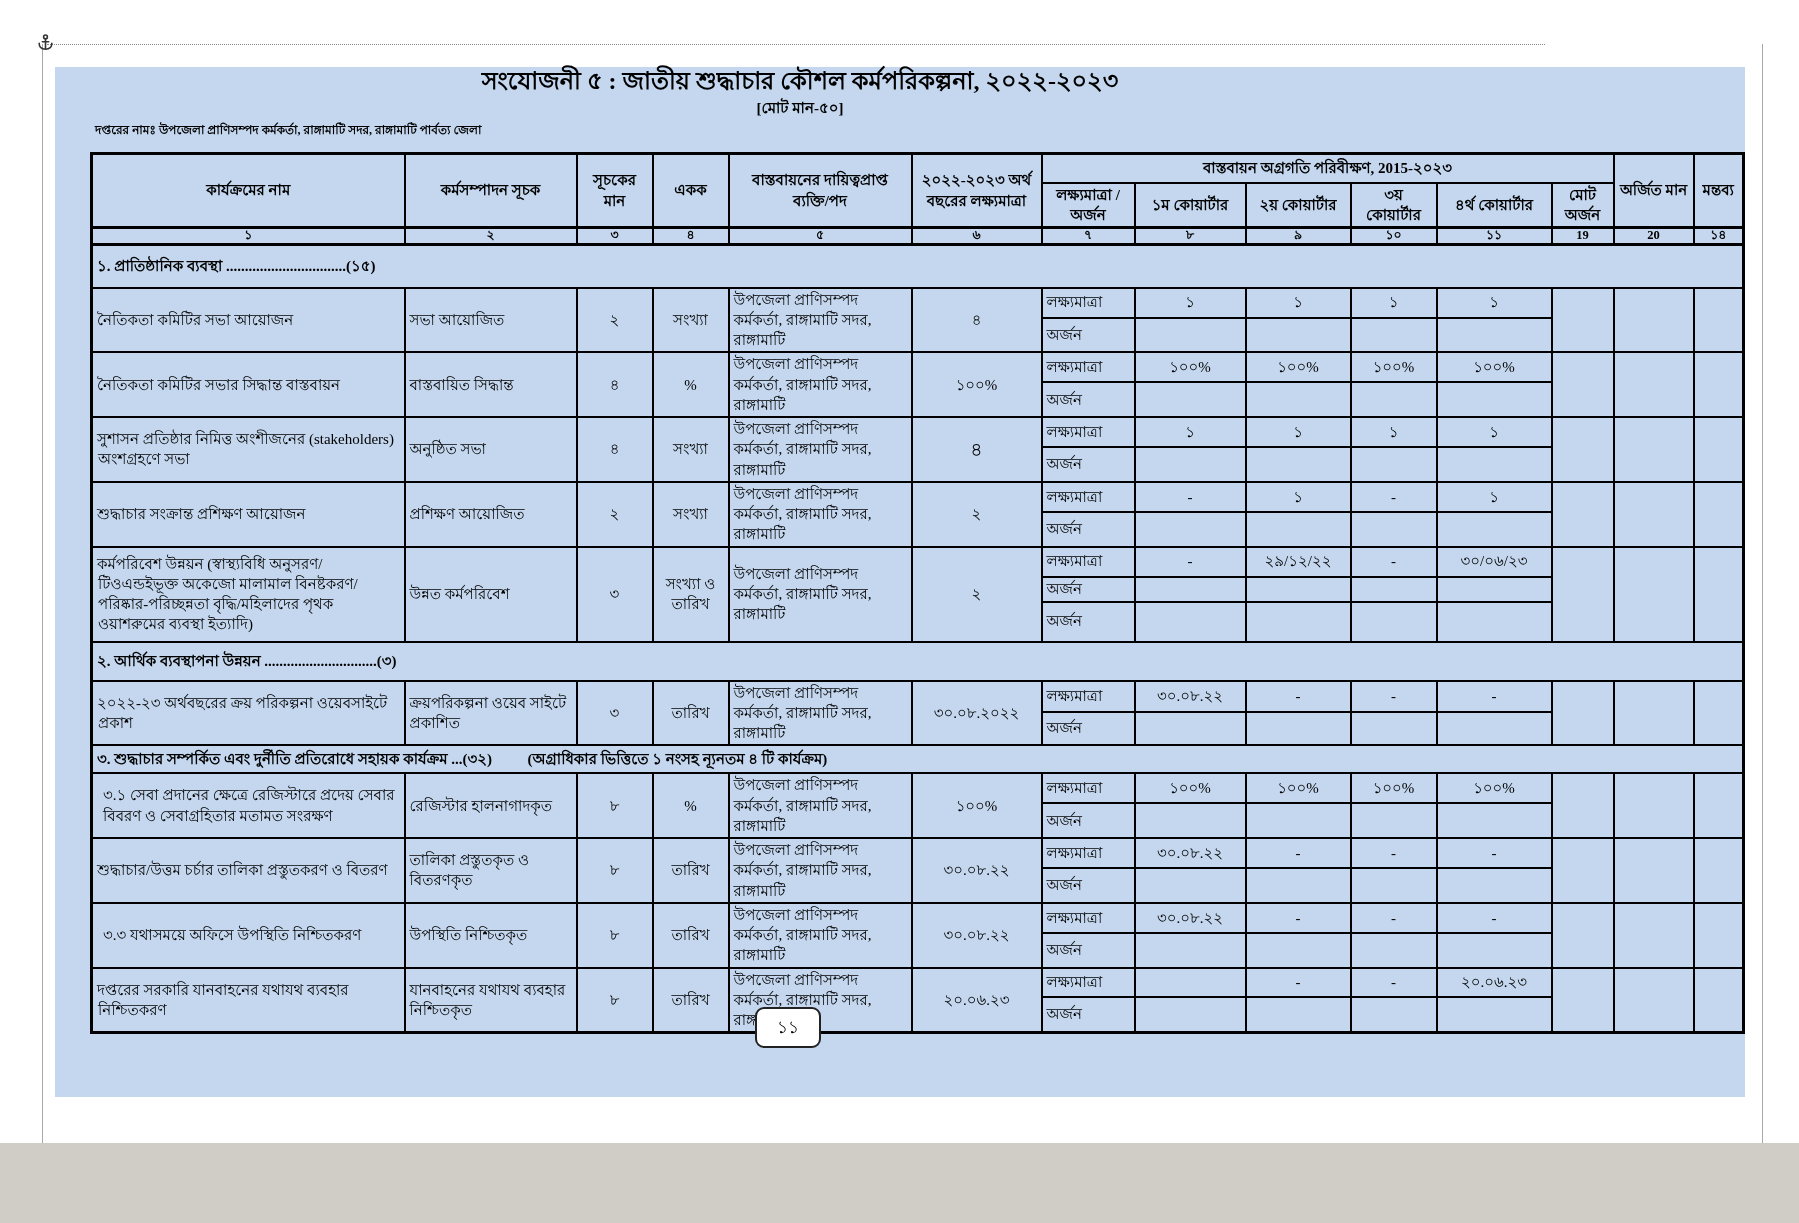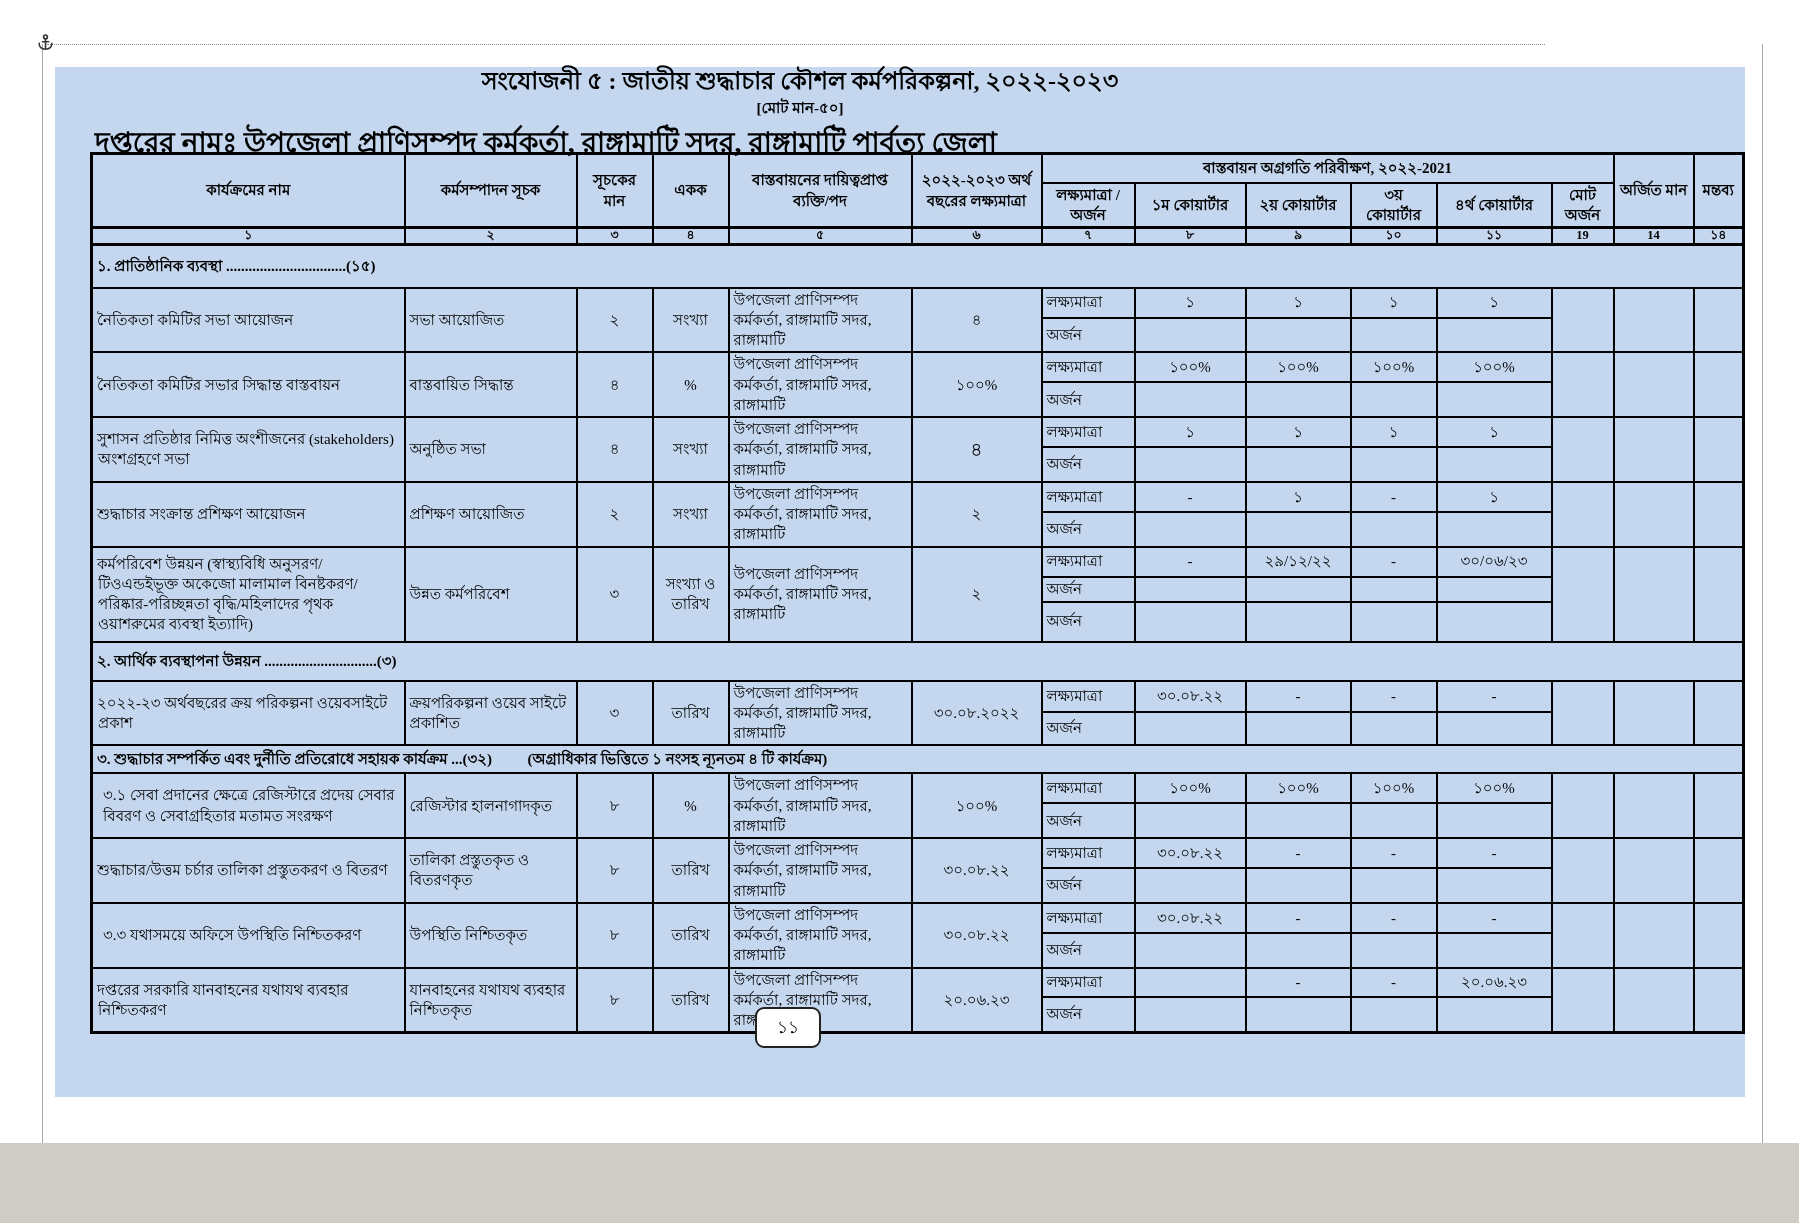--- a/index.html
+++ b/index.html
@@ -6,21 +6,21 @@
   body{font-family:"Liberation Serif","DejaVu Serif",serif;color:#000;}
   .canvas{position:relative;width:1799px;height:1223px;background:#ffffff;overflow:hidden;}
   .page-edge-left{position:absolute;left:42px;top:44px;width:1px;height:1099px;background:#a8a8a8;}
   .page-edge-right{position:absolute;left:1762px;top:44px;width:1px;height:1099px;background:#a8a8a8;}
   .dotted-line{position:absolute;left:47px;top:44px;width:1498px;height:0;border-top:1px dotted #8a8a8a;}
   .anchor{position:absolute;left:36px;top:33px;width:19px;height:19px;}
   .content-bg{position:absolute;left:55px;top:67px;width:1690px;height:1030px;background:#c4d7ee;}
   .bottom-band{position:absolute;left:0;top:1143px;width:1799px;height:80px;background:#d0cdc6;}
   .title{position:absolute;left:55px;top:62px;width:1490px;text-align:center;font-size:24px;font-weight:bold;}
   .subtitle{position:absolute;left:55px;top:96px;width:1490px;text-align:center;font-size:15px;font-weight:bold;}
-  .office{position:absolute;left:95px;top:121px;width:1400px;font-size:28px;font-weight:bold;}
+  .office{position:absolute;left:95px;top:121px;width:1400px;font-size:12px;font-weight:bold;}
   table.plan{position:absolute;left:90px;top:152px;width:1652px;border-collapse:collapse;table-layout:fixed;background:transparent;border:3px solid #000;}
   table.plan td{border:2px solid #000;padding:1px 4px;font-size:15px;line-height:1.35;vertical-align:middle;overflow:hidden;word-wrap:break-word;}
   td.hd{font-weight:bold;text-align:center;vertical-align:top;padding-top:3px;line-height:1.25;}
   td.hd2{font-weight:bold;text-align:center;vertical-align:middle;line-height:1.2;}
   tr.nums td{font-weight:bold;text-align:center;font-size:12.5px;padding:0;line-height:1.1;border-top-width:3px;border-bottom-width:3px;}
   td.section{font-weight:bold;font-size:19px;vertical-align:top;padding:3px 6px;border-top-width:3px;}
   td.section.small{font-size:15px;}
   td.name{vertical-align:top;padding:3px 6px 3px 36px;text-indent:-28px;line-height:1.5;}
   td.ind{vertical-align:middle;padding-left:6px;line-height:1.4;margin-top:32px;}
   td.resp{vertical-align:top;padding:2px 5px;font-size:14.5px;line-height:1.3;}
@@ -69,21 +69,21 @@
     </colgroup>
 
     <tbody>
         <tr style="height:29px">
       <td class="hd" rowspan="2">কার্যক্রমের নাম</td>
       <td class="hd" rowspan="2">কর্মসম্পাদন সূচক</td>
       <td class="hd" rowspan="2">সূচকের মান</td>
       <td class="hd" rowspan="2">একক</td>
       <td class="hd" rowspan="2">বাস্তবায়নের দায়িত্বপ্রাপ্ত ব্যক্তি/পদ</td>
       <td class="hd" rowspan="2">২০২২-২০২৩ অর্থ বছরের লক্ষ্যমাত্রা</td>
-      <td class="hd" colspan="6">বাস্তবায়ন অগ্রগতি পরিবীক্ষণ, ২০২২-2021</td>
+      <td class="hd" colspan="6">বাস্তবায়ন অগ্রগতি পরিবীক্ষণ, 2015-২০২৩</td>
       <td class="hd" rowspan="2">অর্জিত মান</td>
       <td class="hd" rowspan="2">মন্তব্য</td>
     </tr>
     <tr style="height:35px">
       <td class="hd2">লক্ষ্যমাত্রা /অর্জন</td>
       <td class="hd2">১ম কোয়ার্টার</td>
       <td class="hd2">২য় কোয়ার্টার</td>
       <td class="hd2">৩য় কোয়ার্টার</td>
       <td class="hd2">৪র্থ কোয়ার্টার</td>
       <td class="hd2">মোট অর্জন</td>
@@ -94,21 +94,21 @@
       <td>৩</td>
       <td>৪</td>
       <td>৫</td>
       <td>৬</td>
       <td>৭</td>
       <td>৮</td>
       <td>৯</td>
       <td>১০</td>
       <td>১১</td>
       <td>19</td>
-      <td>14</td>
+      <td>20</td>
       <td>১৪</td>
     </tr>
 
     <tr style="height:43px">
       <td class="section" colspan="14">১. প্রাতিষ্ঠানিক ব্যবস্থা ................................(১৫)</td>
     </tr>
 
     <tr style="height:28px">
       <td class="name" rowspan="2">১.১ নৈতিকতা কমিটির সভা আয়োজন</td>
       <td class="ind" rowspan="2">সভা আয়োজিত</td>

